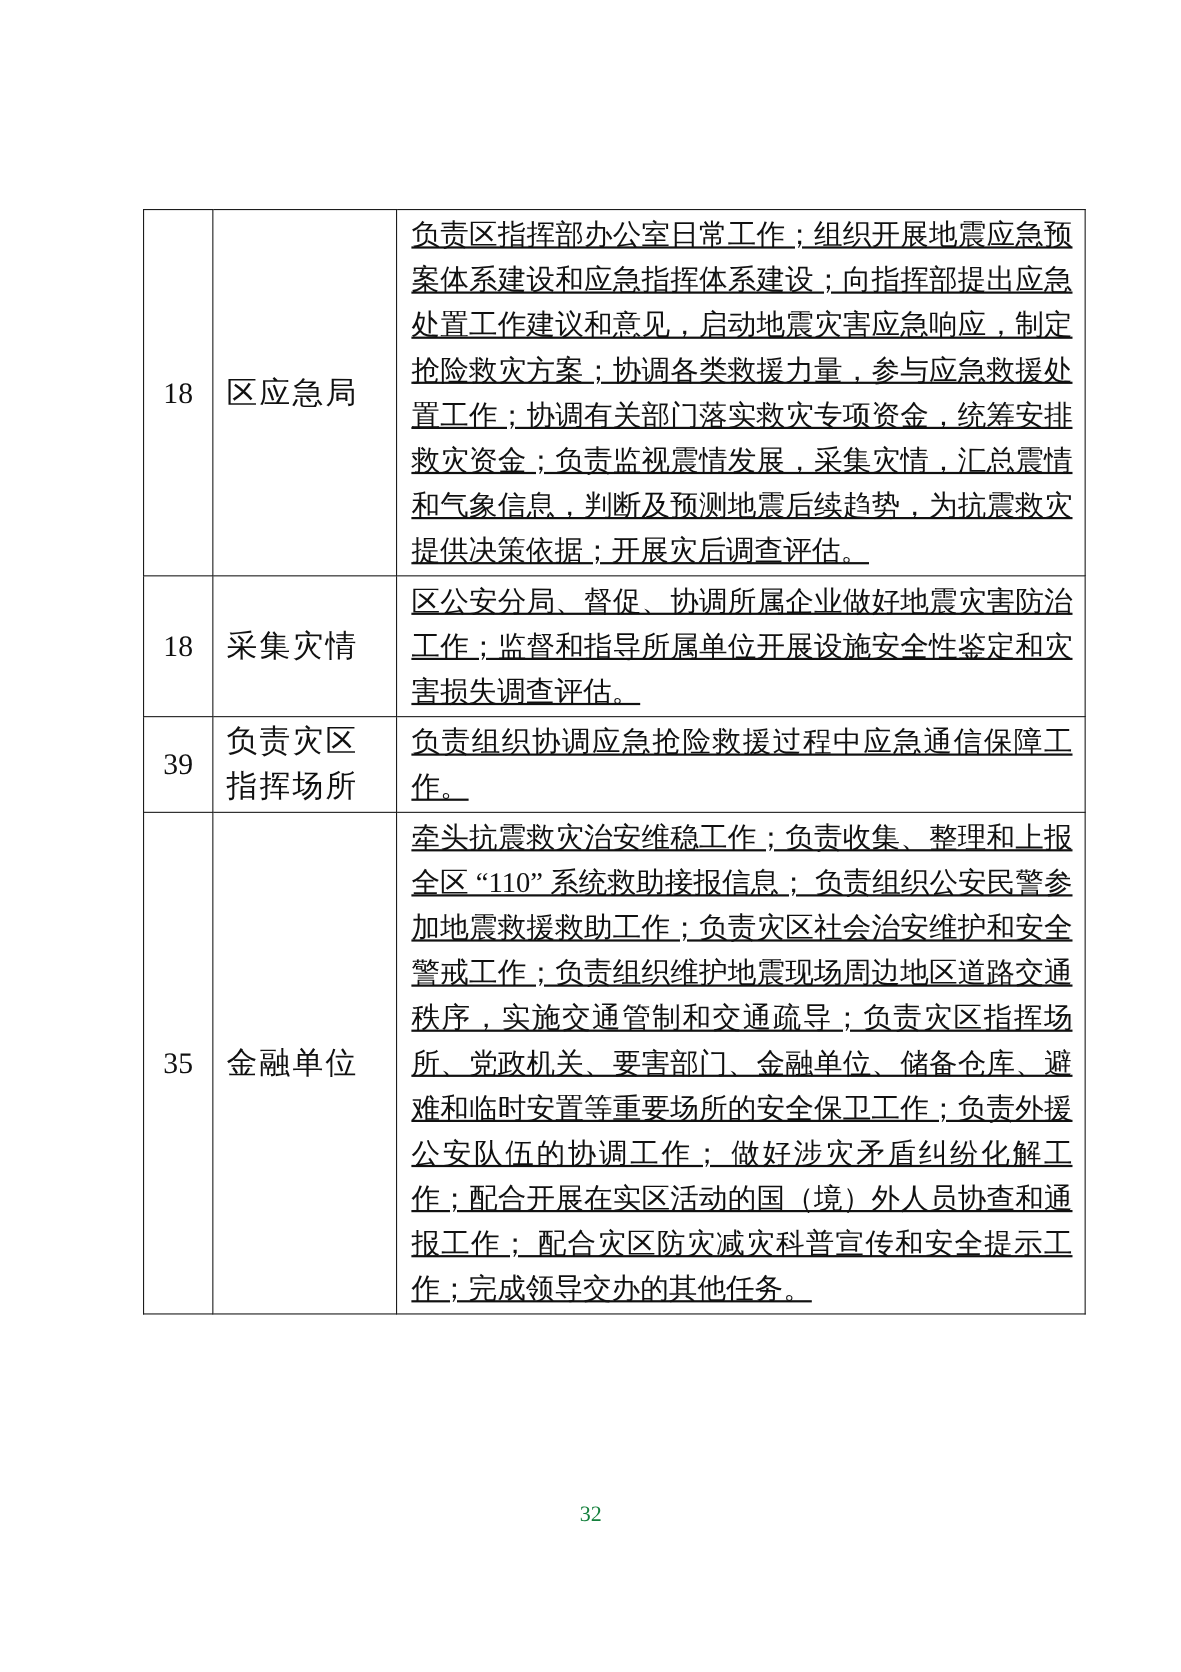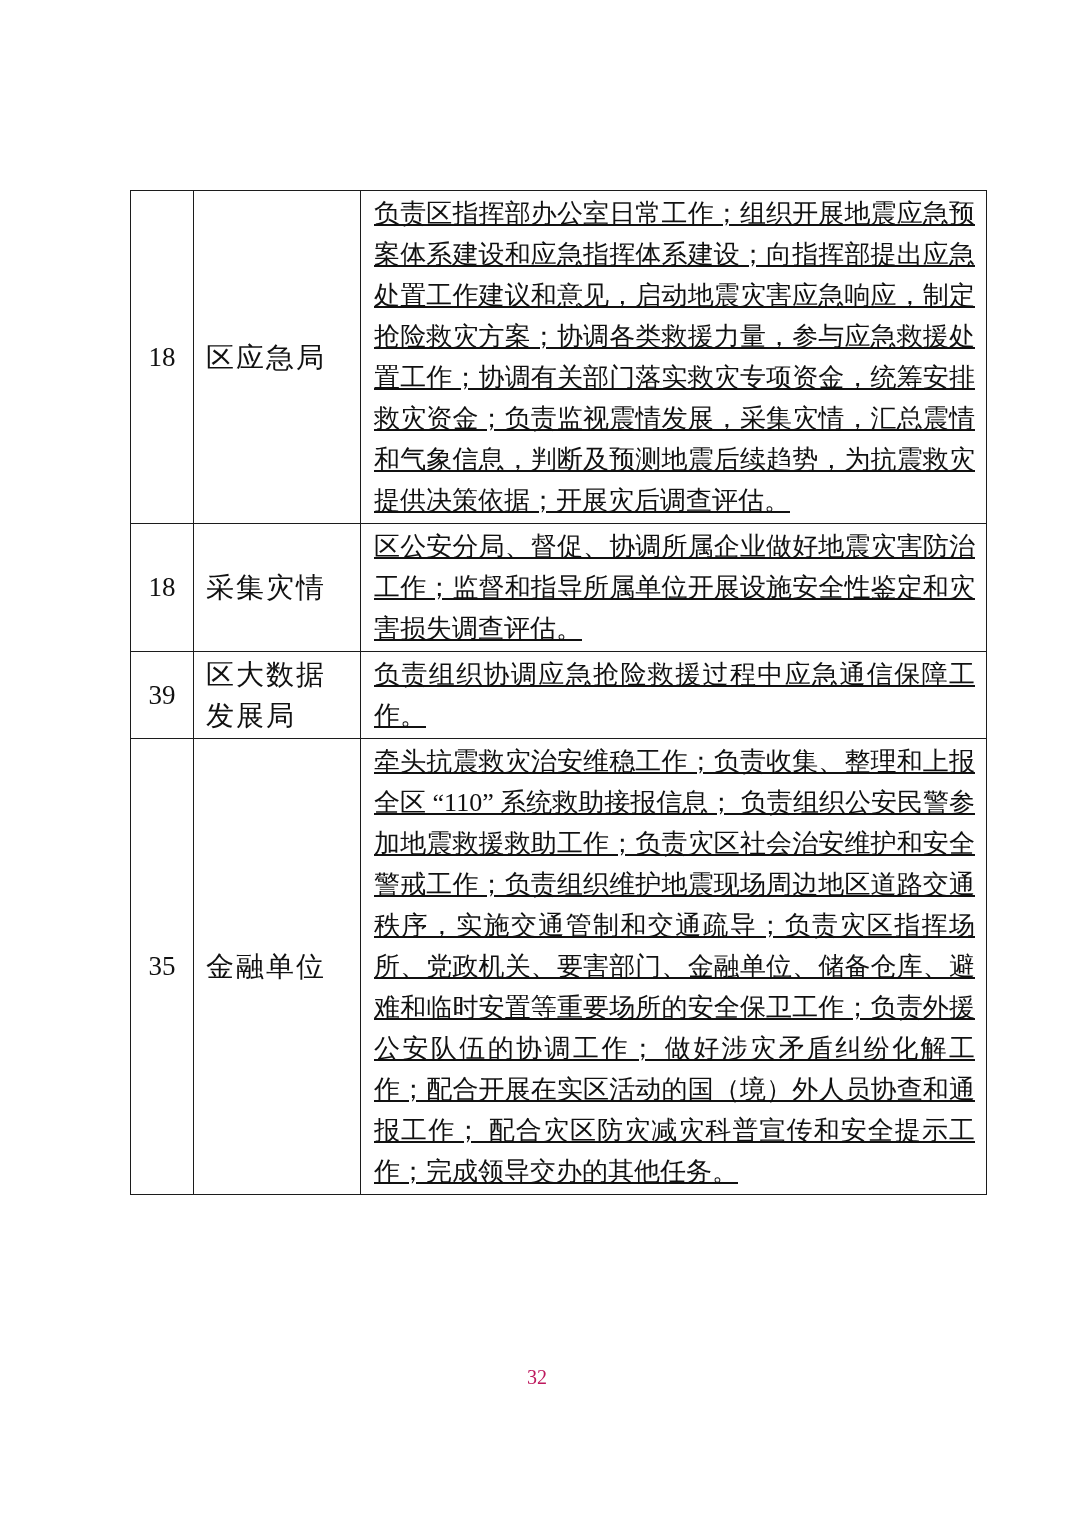--- a/index.html
+++ b/index.html
@@ -51,21 +51,21 @@
     padding: 2px 11px 2px 13px;
     text-decoration: underline;
   }
   .page-footer {
     position: absolute;
     left: 0;
     right: 0;
     top: 1366px;
     text-align: center;
     font-size: 20px;
-    color: #be185d;
+    color: #15803d;
   }
 </style>
 </head>
 <body>
 
 <div class="page-wrap">
   <table class="duties-table">
     <colgroup>
       <col style="width:63px">
       <col style="width:167px">
@@ -80,21 +80,21 @@
 
   <tr>
     <td class="num">18</td>
     <td class="dept">采集灾情</td>
     <td class="desc">区公安分局、督促、协调所属企业做好地震灾害防治工作；监督和指导所属单位开展设施安全性鉴定和灾害损失调查评估。</td>
   </tr>
 
 
   <tr>
     <td class="num">39</td>
-    <td class="dept">区大数据发展局</td>
+    <td class="dept">负责灾区指挥场所</td>
     <td class="desc">负责组织协调应急抢险救援过程中应急通信保障工作。</td>
   </tr>
 
 
   <tr>
     <td class="num">35</td>
     <td class="dept">金融单位</td>
     <td class="desc">牵头抗震救灾治安维稳工作；负责收集、整理和上报全区 “110” 系统救助接报信息； 负责组织公安民警参加地震救援救助工作；负责灾区社会治安维护和安全警戒工作；负责组织维护地震现场周边地区道路交通秩序，实施交通管制和交通疏导；负责灾区指挥场所、党政机关、要害部门、金融单位、储备仓库、避难和临时安置等重要场所的安全保卫工作；负责外援公安队伍的协调工作； 做好涉灾矛盾纠纷化解工作；配合开展在实区活动的国（境）外人员协查和通报工作； 配合灾区防灾减灾科普宣传和安全提示工作；完成领导交办的其他任务。</td>
   </tr>
 </tbody>

